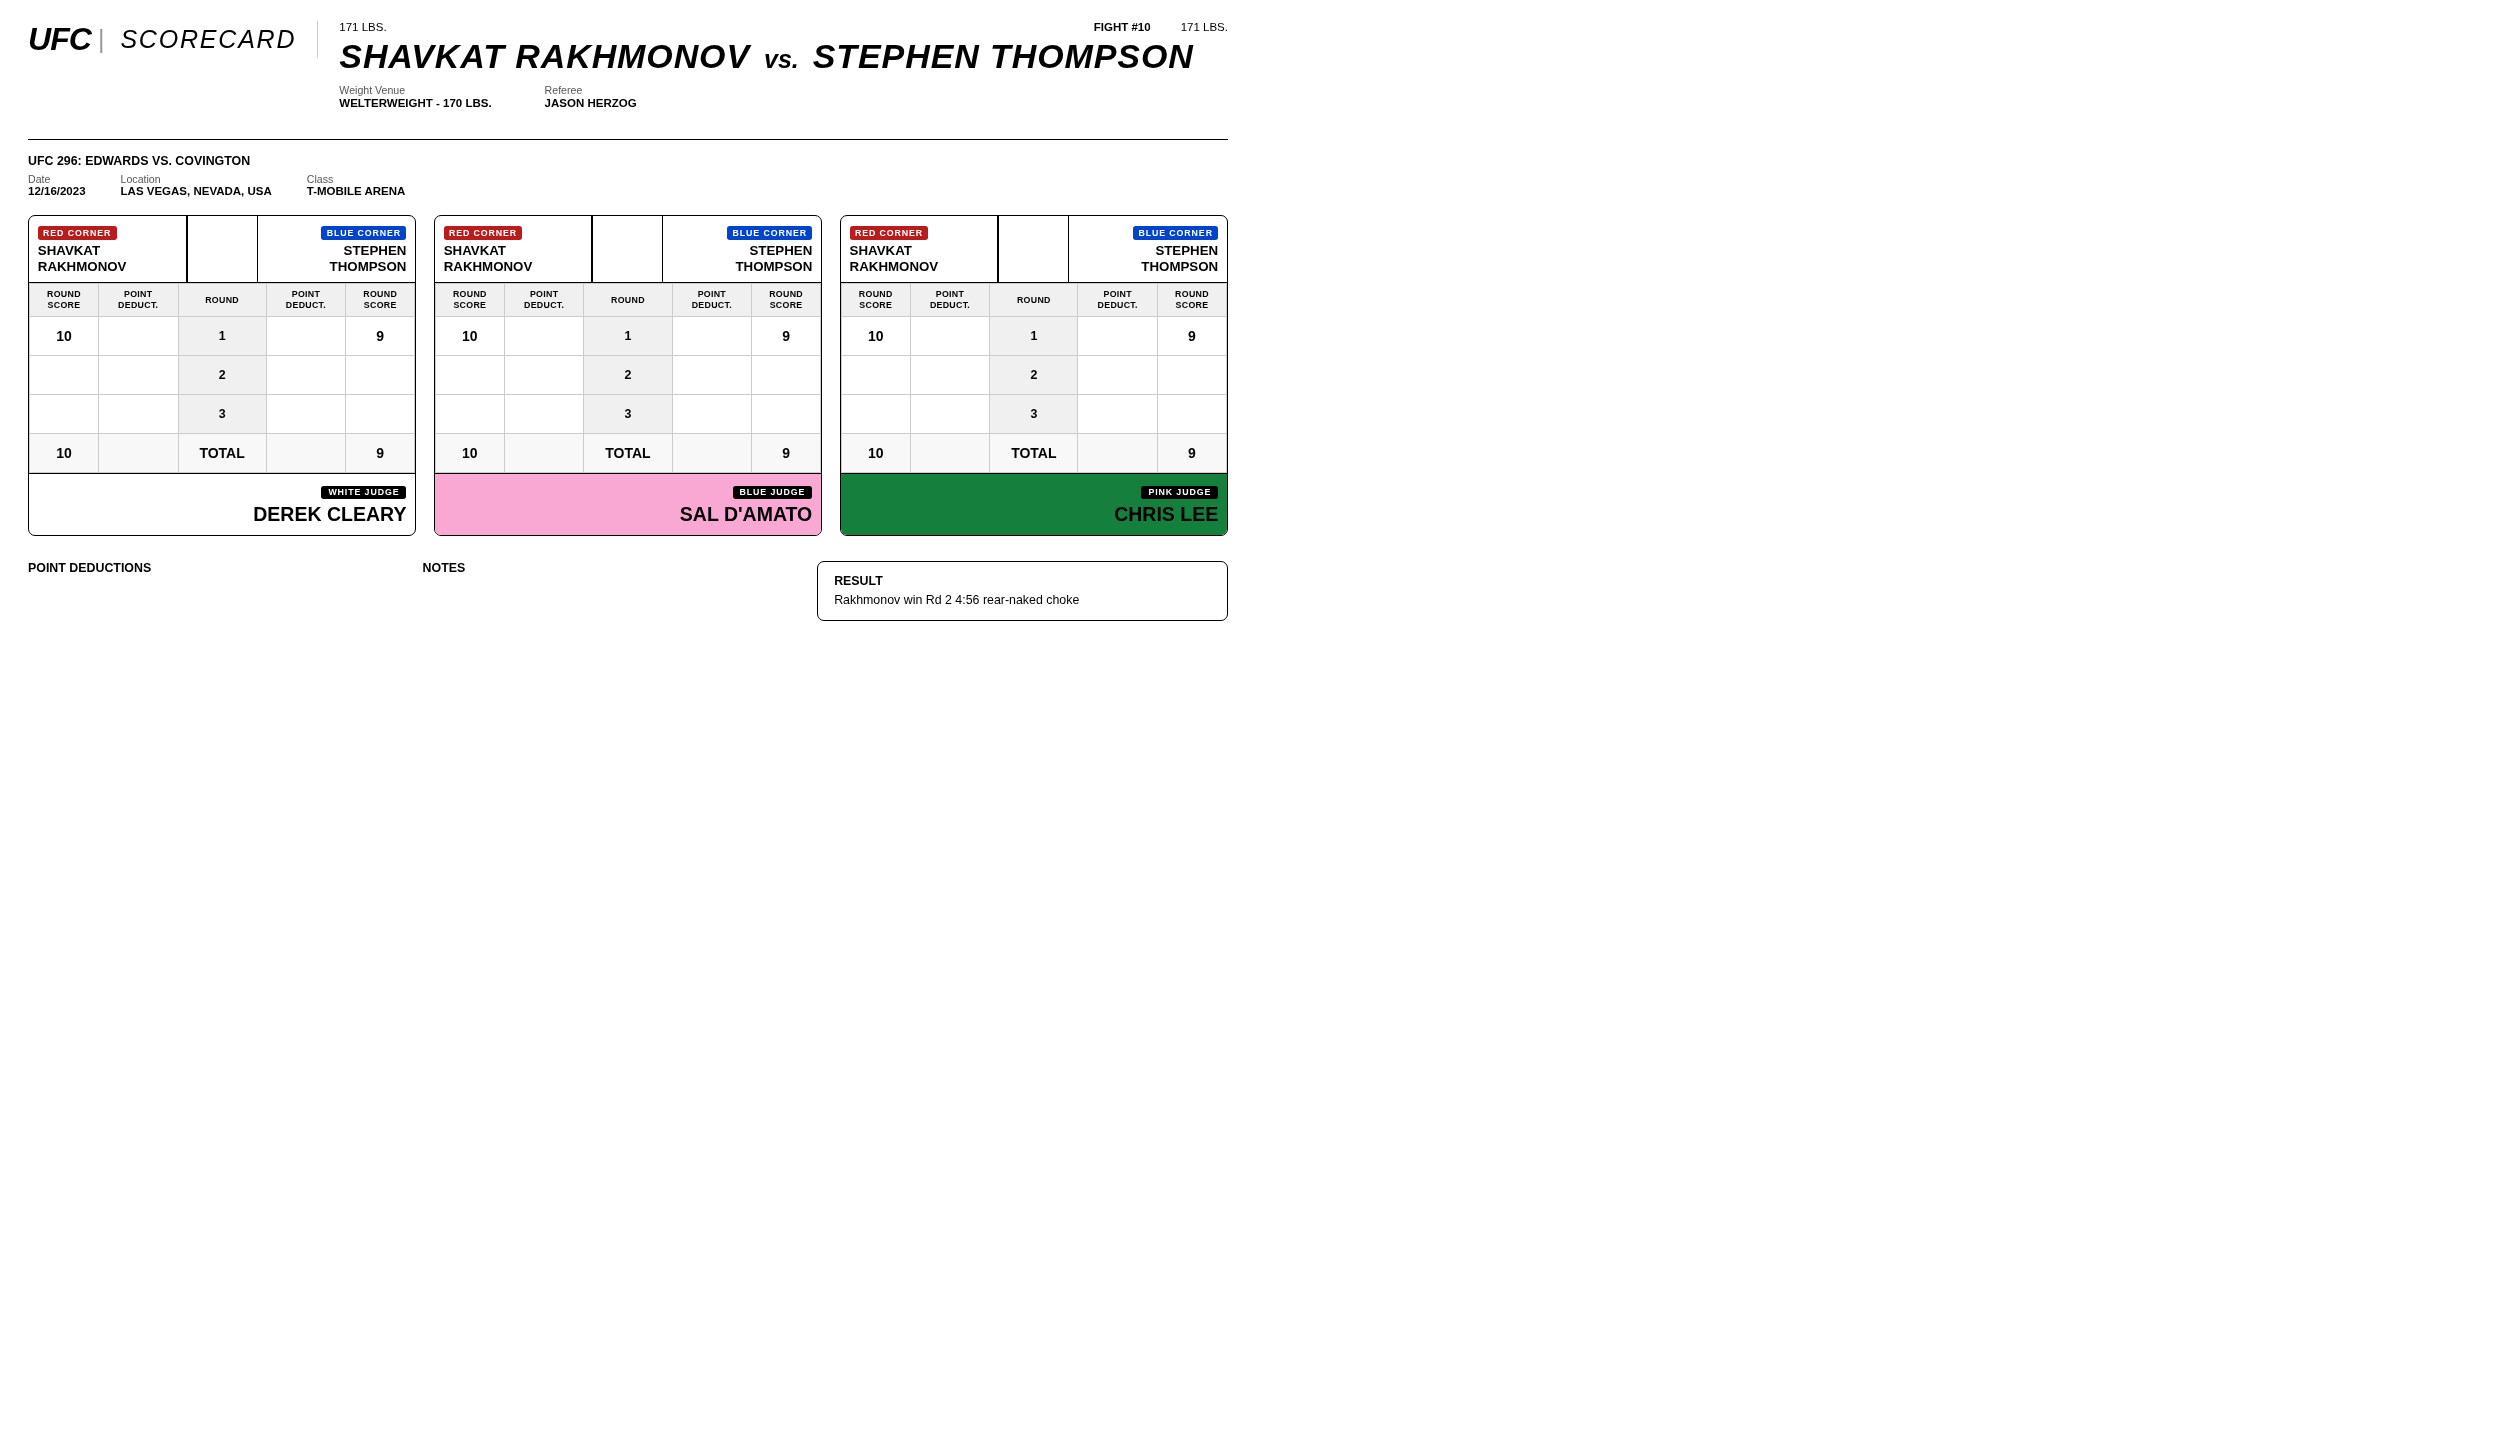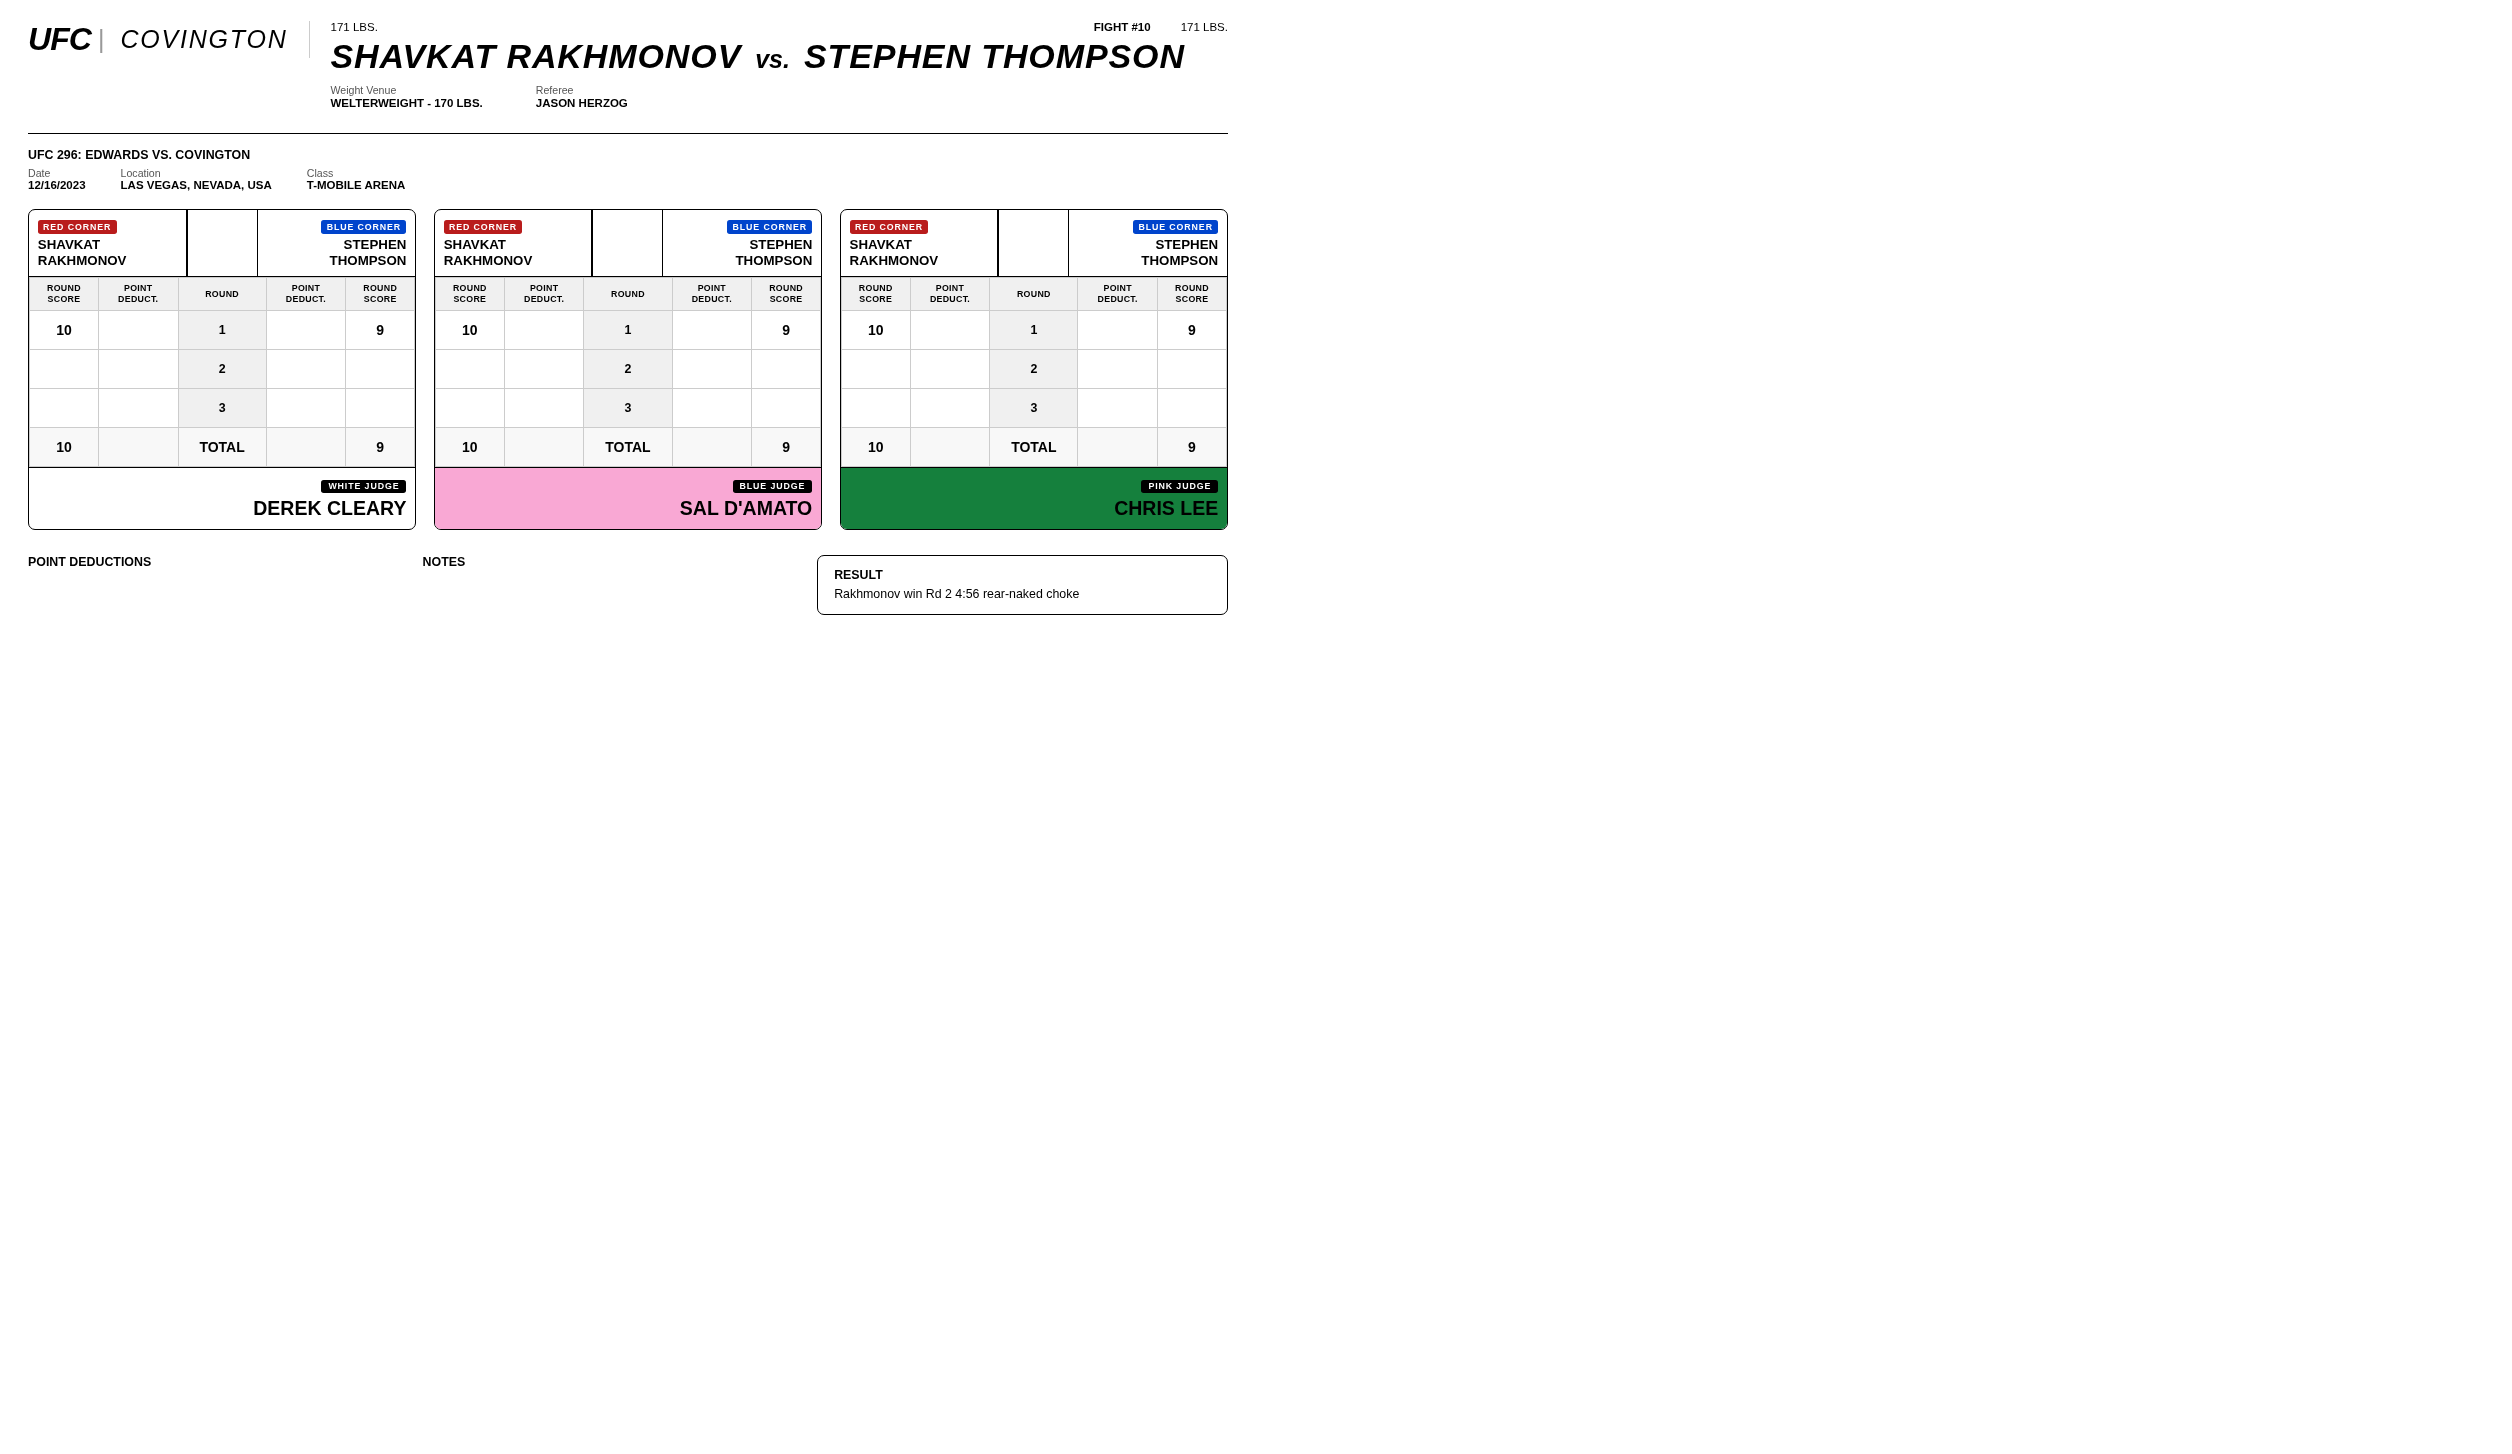--- a/index.html
+++ b/index.html
@@ -9,21 +9,21 @@
       color: #000;
       width: 1256px;
       padding: 21px 28px;
     }
 
     
     .header-top {
       display: flex;
       align-items: flex-start;
       border-bottom: 1.8px solid #000;
-      padding-bottom: 24px;
+      padding-bottom: 30px;
       margin-bottom: 14px;
     }
     .ufc-logo-area {
       display: flex;
       align-items: center;
       min-width: 248px;
       border-right: 1.8px solid #ccc;
       padding-right: 21px;
       margin-right: 21px;
     }
@@ -243,21 +243,21 @@
   </style>
 </head>
 <body>
 
 <div>
   <div class="header-top">
     <div class="ufc-logo-area">
       <div style="display:flex;align-items:center;">
         <span class="ufc-logo">UFC</span>
         <span style="font-size:25px;font-weight:300;margin:0 7px;color:#999;">|</span>
-        <span class="scorecard-title">COVINGTON</span>
+        <span class="scorecard-title">SCORECARD</span>
       </div>
     </div>
     <div class="fight-info-right">
       <div class="fight-weights">
         <span>171 LBS.</span>
         <div style="display:flex;gap:30px;">
           <strong>FIGHT #10</strong>
           <span>171 LBS.</span>
         </div>
       </div>

